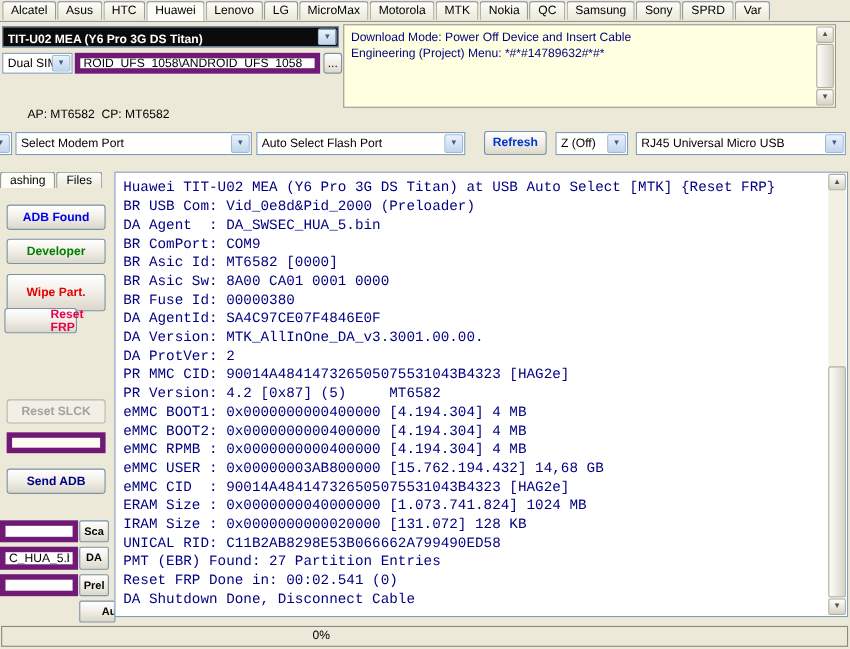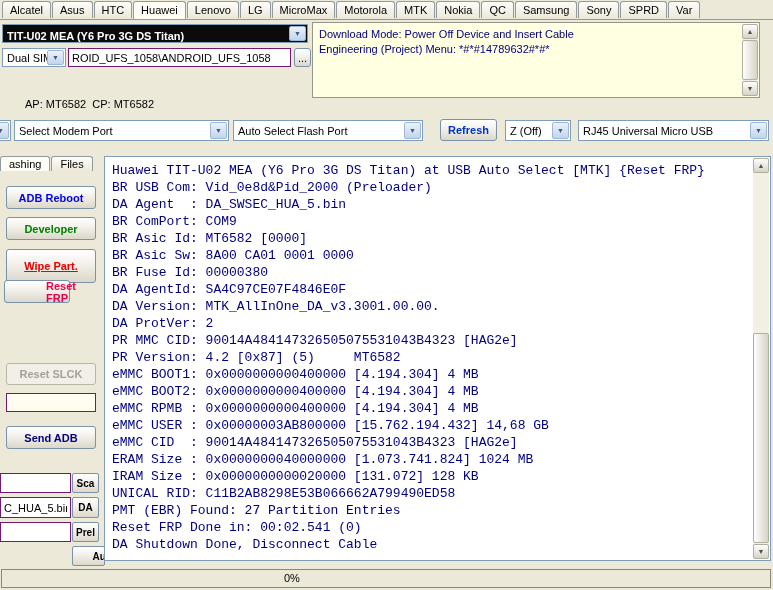--- a/index.html
+++ b/index.html
@@ -17,21 +17,21 @@
   .btab.sel{background:#FDFDF6;padding-bottom:3px;position:relative;z-index:2;}
   
   .combo{position:absolute;background:#fff;border:1px solid #7F9DB9;
     display:flex;align-items:center;padding-left:4px;box-sizing:border-box;cursor:pointer;}
   .combo .arr{position:absolute;right:1px;top:1px;bottom:1px;width:15px;
     display:flex;align-items:center;justify-content:center;
     background:linear-gradient(#EAF2FB,#C2D5EC);border:1px solid #9DB7D6;border-radius:2px;
     font-size:7px;color:#44597E;}
   .combo.dark{background:#0B0B0B;color:#fff;font-weight:bold;}
   .ctext{overflow:hidden;white-space:nowrap;padding-right:17px;}
-  .tinput{position:absolute;background:#fff;border:1px solid #701a75;
+  .tinput{position:absolute;background:#fff;border:5px solid #701a75;
     font-size:11px;padding:1px 3px;box-sizing:border-box;font-family:"Liberation Sans",sans-serif;}
   .btn{position:absolute;display:flex;align-items:center;justify-content:center;
     background:linear-gradient(#FFFFFF,#F2F0E9 45%,#DBD7CA);
     border:1px solid #7A93A9;border-radius:3px;font-weight:bold;font-size:11px;
     box-sizing:border-box;cursor:pointer;}
   .btn.small{font-size:10px;border-radius:2px;}
   .btn.disabled{color:#A3A198;border-color:#B9B6A8;background:#F2F0E6;cursor:default;}
   
   .infobox{position:absolute;left:312px;top:22px;width:448px;height:76px;
     background:#FFFFE1;border:1px solid #97968C;box-sizing:border-box;
@@ -115,23 +115,23 @@
   </div>
   <div class="combo" style="left:578px;top:120px;width:191px;height:21px;">
     <span class="ctext">RJ45 Universal Micro USB</span>
     <span class="arr">▼</span>
   </div>
 
   <div class="page-tabs">
     <span class="ptab sel">ashing</span><span class="ptab">Files</span>
   </div>
 
-  <div class="btn" style="left:6px;top:186px;width:90px;height:23px;color:#0000EE;">ADB Reboot</div>
+  <div class="btn" style="left:6px;top:186px;width:90px;height:23px;color:#0000EE;">ADB Found</div>
   <div class="btn" style="left:6px;top:217px;width:90px;height:23px;color:#008000;">Developer</div>
-  <div class="btn" style="left:6px;top:249px;width:90px;height:34px;color:#E60000;text-decoration:underline;">Wipe Part.</div>
+  <div class="btn" style="left:6px;top:249px;width:90px;height:34px;color:#E60000;">Wipe Part.</div>
   <div class="btn" style="left:4px;top:280px;width:66px;height:23px;color:#E8004C;padding-left:48px;">Reset FRP</div>
   <div class="btn disabled" style="left:6px;top:363px;width:90px;height:22px;">Reset SLCK</div>
   <input class="tinput" style="left: 6px; top: 393px; width: 90px; height: 19px; background: rgb(255, 253, 240);">
   <div class="btn" style="left:6px;top:426px;width:90px;height:23px;color:#000080;">Send ADB</div>
 
   <input class="tinput" style="left: 0px; top: 473px; width: 71px; height: 20px;">
   <div class="btn small" style="left:72px;top:473px;width:27px;height:20px;">Sca</div>
 
   <input class="tinput" style="left: 0px; top: 497px; width: 71px; height: 21px;" value="C_HUA_5.bin">
   <div class="btn small" style="left:72px;top:497px;width:27px;height:21px;">DA</div>

